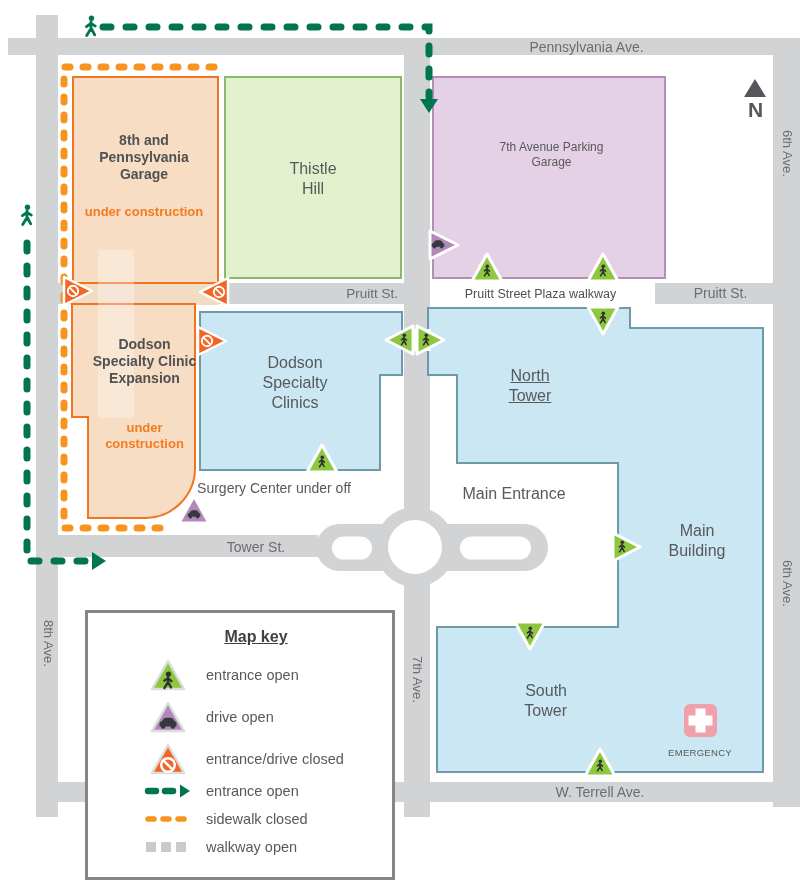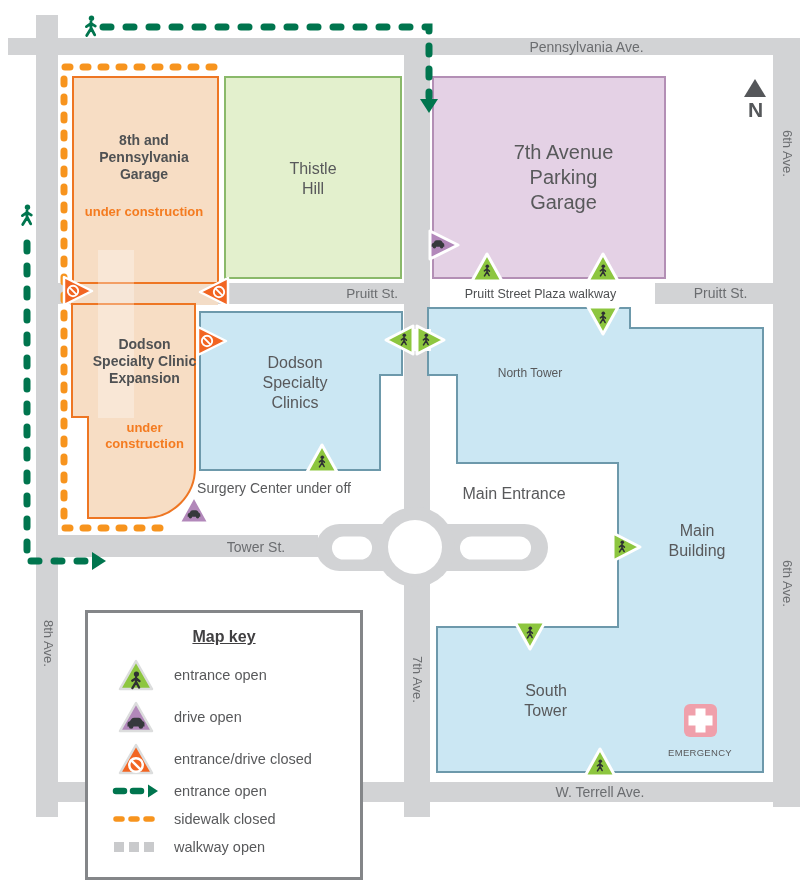--- a/index.html
+++ b/index.html
@@ -6,21 +6,21 @@
   .map{position:relative;width:800px;height:891px;background:#fff;overflow:hidden;
        font-family:"Liberation Sans",sans-serif;}
   .street{position:absolute;background:#d2d3d5;}
   svg.overlay{position:absolute;left:0;top:0;z-index:2;}
   .lbl{position:absolute;color:#58595b;text-align:center;line-height:1.25;z-index:3;}
   .street-lbl{color:#6b6d70;}
   .v{writing-mode:vertical-rl;}
   .b{font-weight:bold;}
   .orange{color:#f47b20;}
   .map-key{position:absolute;left:85px;top:610px;width:272px;height:264px;
-           background:#fff;border:3px solid #848689;z-index:4;}
+           background:#fff;border:3px solid #848689;z-index:4;padding-left:32px;}
   .key-title{font-weight:bold;font-size:16px;color:#414042;text-align:center;
              text-decoration:underline;margin:15px 0 10px 0;}
   .key-row{display:flex;align-items:center;padding-left:22px;margin-bottom:5px;text-align:center;}
   .key-icon{width:52px;display:flex;justify-content:center;align-items:center;flex:0 0 52px;}
   .key-label{font-size:14.5px;color:#58595b;padding-left:12px;}
   .n-label{position:absolute;left:742px;top:98px;width:27px;text-align:center;
            font-weight:bold;font-size:21px;color:#55575a;z-index:3;}
 </style>
 </head>
 <body>
@@ -168,25 +168,25 @@
   <div class="lbl street-lbl" style="left:206px;top:539px;width:100px;font-size:14px;">Tower St.</div>
   <div class="lbl street-lbl" style="left:540px;top:784px;width:120px;font-size:14px;">W. Terrell Ave.</div>
   <div class="lbl street-lbl v" style="left:40px;top:620px;font-size:13px;">8th Ave.</div>
   <div class="lbl street-lbl v" style="left:409px;top:656px;font-size:13px;">7th Ave.</div>
   <div class="lbl street-lbl v" style="left:779px;top:130px;font-size:13px;">6th Ave.</div>
   <div class="lbl street-lbl v" style="left:779px;top:560px;font-size:13px;">6th Ave.</div>
 
   <div class="lbl b" style="left:84px;top:132px;width:120px;font-size:14px;line-height:1.2;color:#4f5153;">8th and Pennsylvania Garage</div>
   <div class="lbl b orange" style="left:84px;top:204px;width:120px;font-size:13px;line-height:1.2;">under construction</div>
   <div class="lbl" style="left:277px;top:159px;width:72px;font-size:16px;">Thistle Hill</div>
-  <div class="lbl" style="left:494px;top:140px;width:115px;font-size:20px;margin-left:12px;">7th Avenue Parking Garage</div>
+  <div class="lbl" style="left:494px;top:140px;width:115px;font-size:12px;">7th Avenue Parking Garage</div>
   <div class="lbl b" style="left:87px;top:336px;width:115px;font-size:14px;line-height:1.2;color:#4f5153;">Dodson Specialty Clinic Expansion</div>
   <div class="lbl b orange" style="left:87px;top:420px;width:115px;font-size:13px;line-height:1.2;">under construction</div>
   <div class="lbl" style="left:237px;top:353px;width:116px;font-size:16px;">Dodson Specialty Clinics</div>
-  <div class="lbl" style="left:494px;top:366px;width:72px;font-size:12px;">North Tower</div>
+  <div class="lbl" style="left:494px;top:366px;width:72px;font-size:16px;text-decoration:underline;">North Tower</div>
   <div class="lbl" style="left:448px;top:484px;width:132px;font-size:16px;">Main Entrance</div>
   <div class="lbl" style="left:179px;top:480px;width:190px;font-size:14px;">Surgery Center under off</div>
   <div class="lbl" style="left:659px;top:521px;width:76px;font-size:16px;">Main Building</div>
   <div class="lbl" style="left:493px;top:681px;width:74px;font-size:16px;text-align:right;">South Tower</div>
   <div class="lbl" style="left:658px;top:747px;width:84px;font-size:9.5px;letter-spacing:0.3px;">EMERGENCY</div>
 
   <div class="n-label">N</div>
 
   <div class="map-key">
     <div class="key-title">Map key</div>

